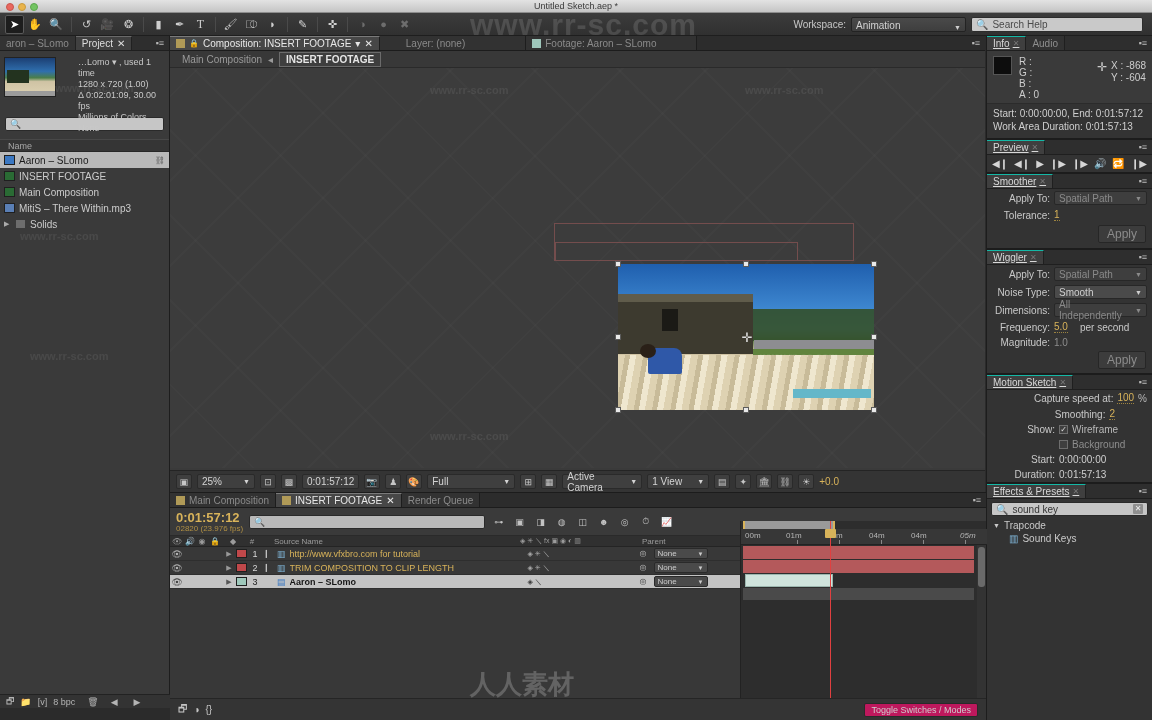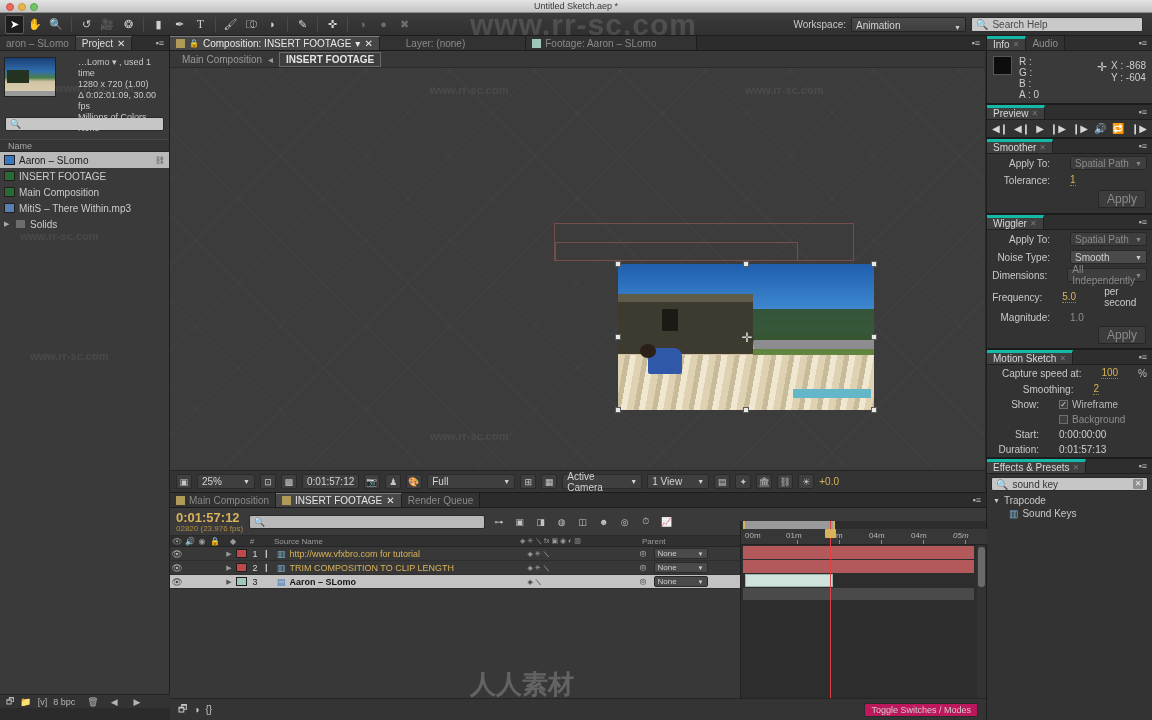--- a/index.html
+++ b/index.html
@@ -52,21 +52,21 @@
   .dropdown .arw { margin-left:auto; padding-left:8px; font-size:7px; color:#cfcfcf;}
   #helpsearch {
     width:172px; height:15px; background:#c9c9c9; border:1px solid #2c2c2c; border-radius:2px;
     display:flex; align-items:center; padding:0 4px; color:#4a4a4a; font-size:10px; gap:4px;
   }
   .ptabs { height:15px; background:#2e2e2e; display:flex; align-items:stretch; border-bottom:1px solid #1f1f1f;}
   .ptab {
     display:flex; align-items:center; gap:3px; padding:0 6px; font-size:10px; color:#8e8e8e;
     background:#323232; border-right:1px solid #1f1f1f;
   }
-  .ptab.active { background:#3f3f3f; color:#d8d8d8; border-top:3px solid #14b8a6; }
+  .ptab.active { background:#3f3f3f; color:#d8d8d8; border-top:1px solid #14b8a6;text-decoration:underline; }
   .ptab .x { font-size:8px; color:#777; }
   .pmenu { margin-left:auto; display:flex; align-items:center; padding:0 5px; color:#bbb; font-size:9px; gap:2px;}
   .pbody { background:#3a3a3a; }
 
   
   #leftcol { position:absolute; top:36px; left:0; width:170px; height:672px; background:#3a3a3a; border-right:1px solid #1d1d1d;}
   #proj-tabs { height:15px; background:#2e2e2e; display:flex; border-bottom:1px solid #1f1f1f;}
   .lt { display:flex; align-items:center; padding:0 6px; font-size:10px; color:#8a8a8a; background:#333; border-right:1px solid #212121;}
   .lt.active { background:#404040; color:#dedede; border-top:1px solid #6a6a6a;}
   #proj-info { display:flex; padding:6px 4px 4px 4px; gap:22px; height:64px;}
@@ -134,21 +134,21 @@
     border-top:1px solid #242424; display:flex; align-items:center; gap:5px; padding:0 6px;
   }
   .vbtn { width:16px;height:15px;display:flex;align-items:center;justify-content:center;color:#c6c6c6;font-size:9px;
      background:#3f3f3f;border:1px solid #2a2a2a;border-radius:2px;}
   .vtxt { background:#3f3f3f;border:1px solid #2a2a2a;border-radius:2px;height:15px;display:flex;align-items:center;
      padding:0 4px;color:#d4d4d4;font-size:10px;}
 
   
   #right { position:absolute; top:36px; left:986px; width:166px; height:684px; background:#333; border-left:1px solid #1d1d1d;}
   .rp { border-bottom:2px solid #1c1c1c; }
-  .rrow { display:flex; align-items:center; font-size:10px; padding:2px 5px; gap:20px; }
+  .rrow { display:flex; align-items:center; font-size:10px; padding:2px 5px; gap:4px; }
   .rlab { color:#c9c9c9; text-align:right; }
   .dim { color:#8d8d8d; }
   .val-hot { color:#d8b35a; border-bottom:1px dotted #9c8340; }
   .ddm { flex:1; background:#4a4a4a; border:1px solid #272727; border-radius:2px; height:14px;
      display:flex; align-items:center; padding:0 4px; color:#cfcfcf; font-size:10px;}
   .ddm.dis { color:#8a8a8a; background:#3e3e3e;}
   .ddm .arw{margin-left:auto;font-size:7px;}
   .btn { background:linear-gradient(#4e4e4e,#414141); border:1px solid #262626; border-radius:2px;
      padding:1px 8px; color:#d5d5d5; font-size:12px; }
   .btn.dis { color:#8b8b8b; background:#3c3c3c;}
@@ -430,20 +430,24 @@
         <div><span>A :</span> <span>0</span></div>
       </div>
       <div style="margin-left:auto;display:flex;align-items:flex-start;gap:4px;padding-top:4px;">
         <span style="font-size:12px;color:#ccc;">✛</span>
         <div style="font-size:10px;line-height:12px;color:#cdcdcd;">
           <div><span>X :</span> <span>-868</span></div>
           <div><span>Y :</span> <span>-604</span></div>
         </div>
       </div>
     </div>
+    <div style="border-top:1px solid #2b2b2b;padding:3px 6px 5px 6px;font-size:10px;line-height:13px;color:#cfcfcf;">
+      <div>Start: 0:00:00:00, End: 0:01:57:12</div>
+      <div>Work Area Duration: 0:01:57:13</div>
+    </div>
   </div>
 
   <div class="rp">
     <div class="ptabs">
       <div class="ptab active">
         <span>Preview</span>
         <span class="x">✕</span>
       </div>
       <div class="pmenu">▪≡</div>
     </div>
@@ -703,21 +707,21 @@
   <div style="position:absolute;left:570px;top:28px;width:246px;height:178px;background:#2d2d2d;border-left:1px solid #222;">
 
     <div style="position:absolute;left:2px;top:0;width:92px;height:8px;background:#9a9a9a;border-left:2px solid #d8b35a;border-right:2px solid #d8b35a;"></div>
 
     <div style="position:absolute;left:0;top:8px;width:246px;height:16px;background:#373737;border-bottom:1px solid #222;">
       <span class="tlabel" style="left:4px;">00m</span>
       <span class="tlabel" style="left:45px;">01m</span>
       <span class="tlabel" style="left:86px;">02m</span>
       <span class="tlabel" style="left:128px;">04m</span>
       <span class="tlabel" style="left:170px;">04m</span>
-      <span class="tlabel" style="left:212px;font-style:italic;">05m</span>
+      <span class="tlabel" style="left:219px;font-style:italic;">05m</span>
       <span class="ttick" style="left:56px;"></span>
         <span class="ttick" style="left:98px;"></span>
       <span class="ttick" style="left:140px;"></span>
         <span class="ttick" style="left:182px;"></span>
       <span class="ttick" style="left:224px;"></span>
     </div>
 
     <div style="position:absolute;left:2px;top:25px;width:231px;height:13px;background:#b4595b;"></div>
     <div style="position:absolute;left:2px;top:39px;width:231px;height:13px;background:#b4595b;"></div>
     <div style="position:absolute;left:4px;top:53px;width:88px;height:13px;background:#cfe3dc;border:1px solid #9bb6ae;"></div>

